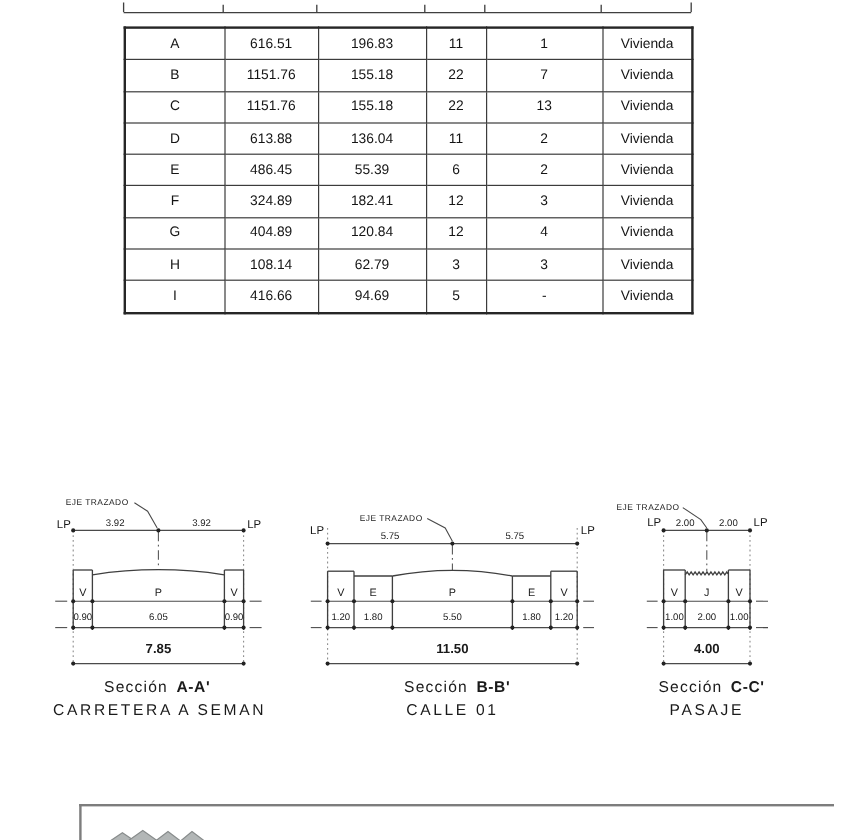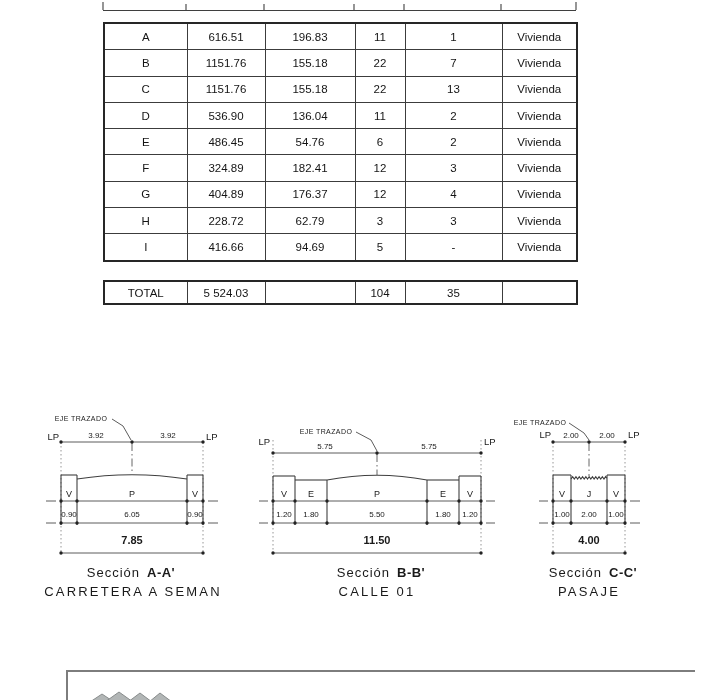--- a/index.html
+++ b/index.html
@@ -87,89 +87,69 @@
       <tr>
         <td>C</td>
         <td>1151.76</td>
         <td>155.18</td>
         <td>22</td>
         <td>13</td>
         <td>Vivienda</td>
       </tr>
       <tr>
         <td>D</td>
-        <td>536.90</td>
+        <td>613.88</td>
         <td>136.04</td>
         <td>11</td>
         <td>2</td>
         <td>Vivienda</td>
       </tr>
       <tr>
         <td>E</td>
         <td>486.45</td>
-        <td>54.76</td>
+        <td>55.39</td>
         <td>6</td>
         <td>2</td>
         <td>Vivienda</td>
       </tr>
       <tr>
         <td>F</td>
         <td>324.89</td>
         <td>182.41</td>
         <td>12</td>
         <td>3</td>
         <td>Vivienda</td>
       </tr>
       <tr>
         <td>G</td>
         <td>404.89</td>
-        <td>176.37</td>
+        <td>120.84</td>
         <td>12</td>
         <td>4</td>
         <td>Vivienda</td>
       </tr>
       <tr>
         <td>H</td>
-        <td>228.72</td>
+        <td>108.14</td>
         <td>62.79</td>
         <td>3</td>
         <td>3</td>
         <td>Vivienda</td>
       </tr>
       <tr>
         <td>I</td>
         <td>416.66</td>
         <td>94.69</td>
         <td>5</td>
         <td>-</td>
         <td>Vivienda</td>
       </tr>
     </tbody>
   </table>
 
-  <table class="sheet total-table">
-    <colgroup>
-        <col style="width:83px">
-        <col style="width:78px">
-        <col style="width:90px">
-        <col style="width:50px">
-        <col style="width:97px">
-        <col style="width:75px">
-      </colgroup>
-    <tbody>
-      <tr>
-        <td>TOTAL</td>
-        <td>5 524.03</td>
-        <td></td>
-        <td>104</td>
-        <td>35</td>
-        <td></td>
-      </tr>
-    </tbody>
-  </table>
 
   <svg style="position:absolute;left:0;top:400px;" width="704" height="205" viewBox="0 0 704 205">
 
     <g>
       <path class="dotln" d="M61 42 V153"></path>
       <path class="dotln" d="M203 42 V153"></path>
       <path class="dimln" d="M61 42 H203"></path>
       <path class="axisln" d="M132 43 V74"></path>
       <polyline class="dimln" points="112,19 123,26 131,40"></polyline>
 

